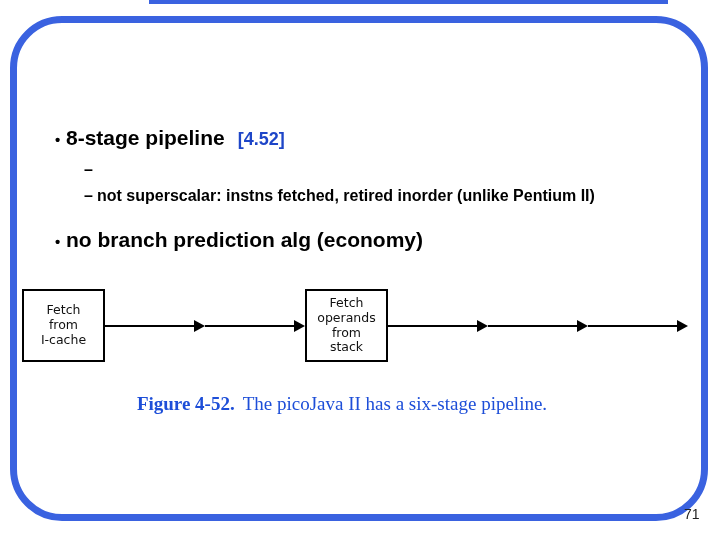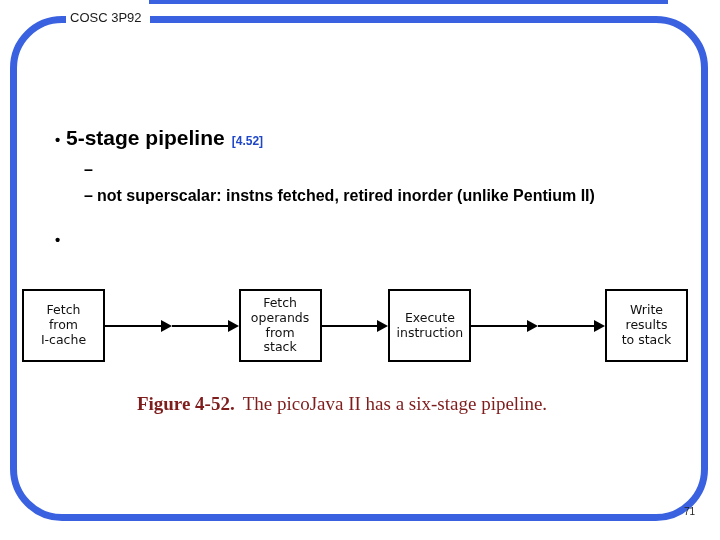--- a/index.html
+++ b/index.html
@@ -38,22 +38,22 @@
   .lvl1 .marker { width: 11px; font-size: 15px; flex: none; }
   .lvl2 { left: 84px; font-weight: bold; font-size: 16px; line-height: 21px; }
   .lvl2 .marker { width: 13px; font-size: 16px; flex: none; }
   .b1 { top: 126px; }
   .s1 { top: 159px; }
   .s2 { top: 185px; }
   .s2 .txt { max-width: 565px; }
   .b2 { top: 228px; }
   .ref {
     color: var(--ref, #1E46C8);
-    font-size: 12px; font-weight: bold;
-    margin-left: 7px;
+    font-size: 18px; font-weight: bold;
+    margin-left: 13px;
   }
   
   .figure-strip {
     position: absolute; left: 18px; top: 283px; width: 648px; height: 143px;
     background: #fff; z-index: 3; text-decoration: underline;
   }
   .stage-row {
     position: absolute; left: 4px; top: 6px; width: 666px; height: 73px;
     display: flex; align-items: center;
   }
@@ -75,51 +75,51 @@
     position: absolute; right: 0; top: 31px;
     width: 0; height: 0;
     border-left: 11px solid #000;
     border-top: 6px solid transparent;
     border-bottom: 6px solid transparent;
   }
   .caption {
     position: absolute; left: 0; top: 110px; width: 100%;
     text-align: center;
     font-family: "Liberation Serif", serif;
-    font-size: 19px; color: #7f1d1d;
+    font-size: 19px; color: #1d4ed8;
   }
   .caption .cap-label { font-weight: bold; margin-right: 8px; }
   .page-number {
     position: absolute; left: 684px; top: 506px; z-index: 2;
-    font-size: 10px; color: #222;
+    font-size: 14px; color: #222;
   }
 </style>
 </head>
 <body>
 
 <div class="slide">
 
   <div class="top-bar"></div>
   <div class="frame"></div>
-  <div class="header-label">COSC 3P92</div>
 
   <div class="content">
     <div class="bullet-line lvl1 b1">
       <span class="marker">•</span>
-      <span class="txt"><span>5-stage pipeline</span><span class="ref">[4.52]</span></span>
+      <span class="txt"><span>8-stage pipeline</span><span class="ref">[4.52]</span></span>
     </div>
     <div class="bullet-line lvl2 s1">
       <span class="marker">–</span>
     </div>
     <div class="bullet-line lvl2 s2">
       <span class="marker">–</span>
       <span class="txt">not superscalar: instns fetched, retired inorder (unlike Pentium II)</span>
     </div>
     <div class="bullet-line lvl1 b2">
       <span class="marker">•</span>
+      <span class="txt">no branch prediction alg (economy)</span>
     </div>
   </div>
 
   <div class="figure-strip">
     <div class="stage-row">
       <div class="stage-box">Fetch
 from
 I-cache</div>
       <div class="arrow">
           <div class="shaft"></div>
@@ -130,33 +130,28 @@
           <div class="head"></div>
         </div>
       <div class="stage-box">Fetch
 operands
 from
 stack</div>
       <div class="arrow">
           <div class="shaft"></div>
           <div class="head"></div>
         </div>
-      <div class="stage-box">Execute
-instruction</div>
       <div class="arrow">
           <div class="shaft"></div>
           <div class="head"></div>
         </div>
       <div class="arrow">
           <div class="shaft"></div>
           <div class="head"></div>
         </div>
-      <div class="stage-box">Write
-results
-to stack</div>
     </div>
     <div class="caption">
       <span class="cap-label">Figure 4-52.</span><span>The picoJava II has a six-stage pipeline.</span>
     </div>
   </div>
 
   <div class="page-number">71</div>
 
 </div>
 

